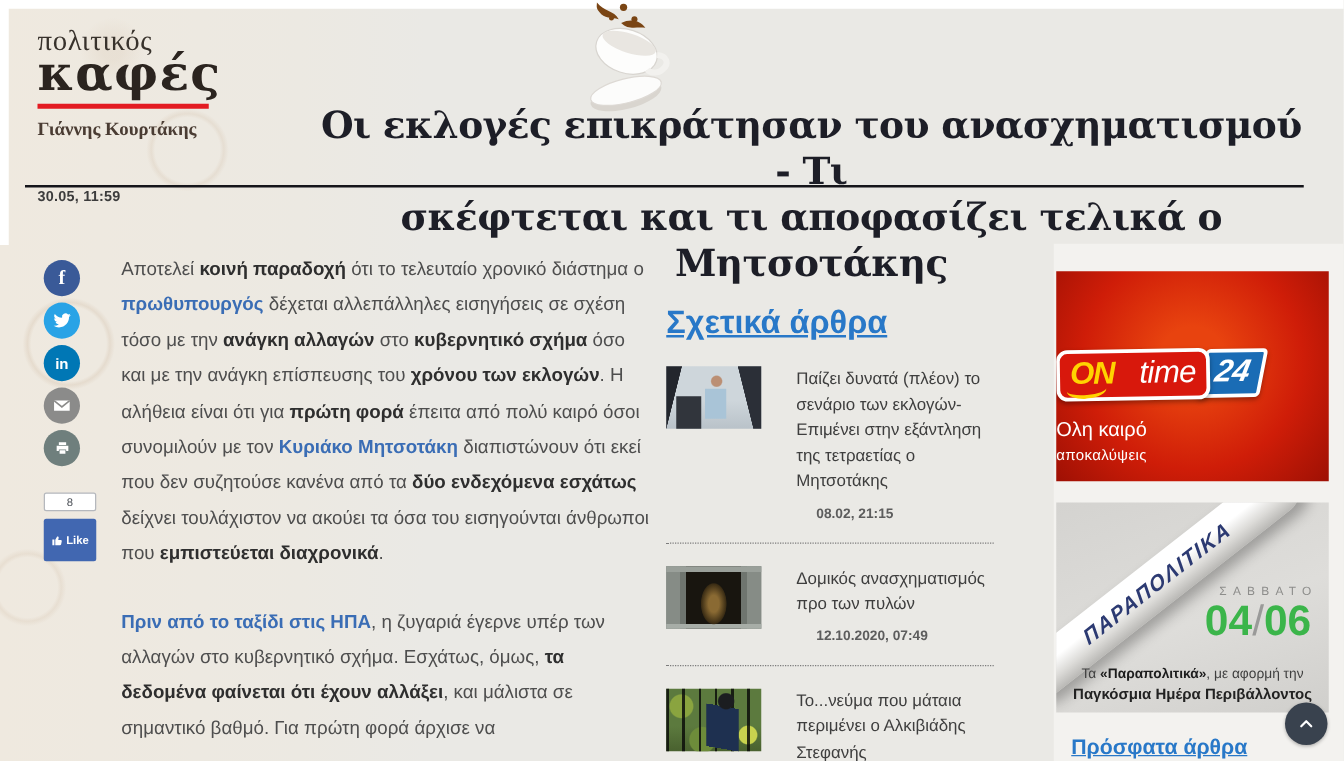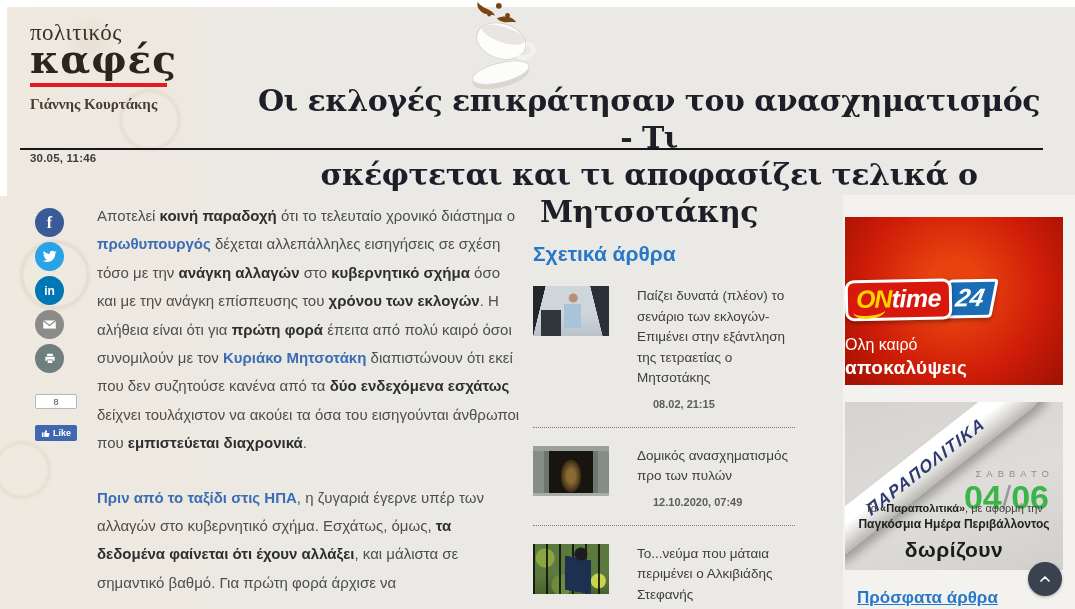--- a/index.html
+++ b/index.html
@@ -36,34 +36,34 @@
   .date{position:absolute;left:30px;top:152px;font-size:11.5px;font-weight:700;color:#3c3c3c;letter-spacing:.2px;}
 
   
   .social{position:absolute;left:35px;top:208px;width:44px;z-index:2;}
   .soc-btn{width:29px;height:29px;border-radius:50%;margin:0 0 5px 0;display:flex;align-items:center;justify-content:center;cursor:pointer;}
   .glyph-f{font-family:"Liberation Serif",serif;font-weight:700;font-size:16px;color:#fff;}
   .glyph-in{font-weight:700;font-size:12px;color:#fff;letter-spacing:0;}
   .like-widget{margin-top:21px;width:42px;}
   .like-count{box-sizing:border-box;width:42px;height:15px;background:#fff;border:1px solid #b5b8bd;border-radius:2px;
     font-size:9px;color:#4b4f56;display:flex;align-items:center;justify-content:center;}
-  .like-btn{margin-top:16px;width:42px;height:16px;background:var(--like);border-radius:2px;color:#fff;font-size:9px;font-weight:700;
+  .like-btn{margin-top:6px;width:42px;height:34px;background:var(--like);border-radius:2px;color:#fff;font-size:9px;font-weight:700;
     display:flex;align-items:center;justify-content:center;gap:3px;cursor:pointer;}
 
   
   .article{position:absolute;left:97px;top:202px;width:698px;z-index:2;}
   .lead{margin:8px 0 21px 0;font-family:"DejaVu Serif",serif;font-size:15.5px;font-weight:700;color:#1f1f1f;}
   .article p{margin:0 0 26px 0;font-size:15px;line-height:28.4px;color:#4e4e4e;}
   .bld{font-weight:700;color:#2e2e2e;}
   .lnk{color:var(--link);text-decoration:none;font-weight:600;}
   .lnk.bld{font-weight:700;color:var(--link);}
 
   
   .related{float:right;width:262px;min-height:352px;margin:40px 0 6px 11px;}
-  .rel-head{font-size:21px;font-weight:700;color:var(--headblue);margin:0 0 20px 0;display:inline-block;cursor:pointer;}
+  .rel-head{font-size:26px;font-weight:700;color:var(--headblue);text-decoration:underline;margin:0 0 20px 0;display:inline-block;cursor:pointer;}
   .rel-item{display:flex;gap:28px;cursor:pointer;}
   .thumb{width:76px;height:50px;flex:none;}
   .t-meeting{background:
       radial-gradient(circle at 53% 24%, #bb8f74 0 4px, rgba(0,0,0,0) 5px),
       linear-gradient(180deg,#a9c4d7 0 100%) 52% 68%/17px 24px no-repeat,
       linear-gradient(104deg,#23262d 0 14%, rgba(0,0,0,0) 14.5%),
       linear-gradient(256deg,#2b2f37 0 21%, rgba(0,0,0,0) 21.5%),
       linear-gradient(180deg,#31353c 0 100%) 14% 100%/20px 26px no-repeat,
       linear-gradient(180deg,#ced6db 0 55%,#b9c2c9 100%);}
   .t-doorway{background:
@@ -88,25 +88,25 @@
   .sidebar{position:absolute;left:843px;top:195px;right:0;bottom:0;background:#f3f2ef;padding:22px 0 0 2px;z-index:2;}
   .ad{width:218px;overflow:hidden;position:relative;cursor:pointer;}
   .ad-ontime{height:168px;background:radial-gradient(circle at 50% 42%, #e8430f 0 18%, #cf1d08 60%, #9e1004 100%);
     display:flex;flex-direction:column;align-items:flex-start;}
   .ot-logo{margin-top:62px;display:flex;align-items:center;transform:rotate(-1deg);}
   .ot-red{display:flex;align-items:baseline;background:#d8180c;border:3px solid #fff;border-radius:9px;padding:2px 8px 4px 8px;
     box-shadow:0 2px 4px rgba(0,0,0,.35);z-index:1;}
   .ot-on{position:relative;font-weight:800;font-style:italic;font-size:25px;color:var(--ontimeyellow);letter-spacing:-1px;}
   .ot-on::after{content:'';position:absolute;left:-3px;bottom:-5px;width:32px;height:12px;
     border-bottom:3px solid var(--ontimeyellow);border-radius:50%;transform:rotate(-4deg);}
-  .ot-time{font-weight:700;font-style:italic;font-size:25px;color:#fff;letter-spacing:-.5px;}
+  .ot-time{font-weight:400;font-style:italic;font-size:25px;color:#fff;letter-spacing:-.5px;padding-left:20px;}
   .ot-24{margin-left:-7px;background:var(--ontimeblue);border:3px solid #fff;border-radius:4px;padding:1px 8px 3px 8px;
     transform:skewX(-12deg);font-weight:800;font-style:italic;font-size:25px;color:#fff;box-shadow:0 2px 4px rgba(0,0,0,.35);}
   .ot-line1{margin-top:16px;font-size:16px;color:#fff;}
-  .ot-line2{margin-top:3px;font-size:19px;font-weight:700;color:#fff;letter-spacing:.3px;}
+  .ot-line2{margin-top:3px;font-size:12px;font-weight:400;color:#fff;letter-spacing:.3px;}
 
   .ad-pp{height:168px;margin-top:17px;background:linear-gradient(160deg,#d4d3d0 0%,#deddda 55%,#d0cfcc 100%);}
   .pp-roll{position:absolute;left:-58px;top:46px;width:278px;height:38px;border-radius:19px;
     background:linear-gradient(180deg,#ffffff 0 38%,#dcdbd8 72%,#b9b8b5 100%);
     transform:rotate(-38deg);box-shadow:4px 7px 10px rgba(0,0,0,.28);
     display:flex;align-items:center;justify-content:center;}
   .pp-brand{font-style:italic;font-weight:800;font-size:17px;letter-spacing:1.5px;color:#2c3a72;transform:skewX(-8deg);}
   .pp-datebox{position:absolute;right:14px;top:66px;text-align:right;}
   .pp-day{font-size:9.5px;letter-spacing:5px;color:#8d8d8b;margin-right:-5px;}
   .pp-bigdate{margin-top:1px;font-size:34px;font-weight:800;color:var(--green);line-height:1;}
@@ -146,24 +146,24 @@
   </g>
   <g transform="rotate(18 60 50)">
     <ellipse cx="60" cy="42" rx="26" ry="18" fill="#fdfdfc" stroke="#d8d5d0"></ellipse>
     <ellipse cx="60" cy="35" rx="23" ry="8" fill="#e9e6e1"></ellipse>
     <path d="M85 37c8-2 12 4 8 10-3 5-9 6-12 4" fill="none" stroke="#f2f1ee" stroke-width="5"></path>
   </g>
   <ellipse cx="62" cy="79" rx="30" ry="11" fill="#d9d5cf" transform="rotate(-14 62 79)"></ellipse>
   <ellipse cx="62" cy="75" rx="30" ry="10" fill="#fcfcfb" stroke="#ddd9d4" transform="rotate(-14 62 75)"></ellipse>
 </svg>
 
-<h1 class="headline">Οι εκλογές επικράτησαν του ανασχηματισμός - Τι
+<h1 class="headline">Οι εκλογές επικράτησαν του ανασχηματισμού - Τι
 σκέφτεται και τι αποφασίζει τελικά ο Μητσοτάκης</h1>
 <div class="divider"></div>
-<div class="date">30.05, 11:46</div>
+<div class="date">30.05, 11:59</div>
 
 <div class="social">
   <div id="social-buttons">
       <div class="soc-btn" style="background: rgb(58, 90, 152);">
         <span class="glyph-f">f</span>
       </div>
       <div class="soc-btn" style="background: rgb(41, 163, 230);">
         <svg width="15" height="15" viewBox="0 0 24 24" fill="#fff">
           <path d="M23.4 4.9c-.8.36-1.65.6-2.55.72a4.5 4.5 0 0 0 1.96-2.48c-.87.52-1.84.9-2.87 1.1a4.52 4.52 0 0 0-7.7 4.12A12.84 12.84 0 0 1 2.93 3.6a4.52 4.52 0 0 0 1.4 6.04 4.5 4.5 0 0 1-2.05-.57v.06a4.52 4.52 0 0 0 3.63 4.43 4.55 4.55 0 0 1-2.04.08 4.53 4.53 0 0 0 4.22 3.14 9.07 9.07 0 0 1-5.6 1.93c-.37 0-.73-.02-1.08-.06a12.8 12.8 0 0 0 6.93 2.03c8.3 0 12.85-6.88 12.85-12.85l-.02-.58a9.2 9.2 0 0 0 2.26-2.35z"></path>
         </svg>
@@ -246,21 +246,20 @@
     <div class="pp-roll">
       <span class="pp-brand">ΠΑΡΑΠΟΛΙΤΙΚΑ</span>
     </div>
     <div class="pp-datebox">
       <div class="pp-day">ΣΑΒΒΑΤΟ</div>
       <div class="pp-bigdate"><span>04</span><span class="pp-slash">/</span><span>06</span></div>
     </div>
     <div class="pp-text">
       <div class="pp-t1"><span>Τα </span><b>«Παραπολιτικά»</b><span>, με αφορμή την</span></div>
       <div class="pp-t2">Παγκόσμια Ημέρα Περιβάλλοντος</div>
-      <div class="pp-t3">δωρίζουν</div>
     </div>
   </div>
 
   <div class="recent-head">Πρόσφατα άρθρα</div>
 </div>
 
 <div class="scroll-top">
   <svg width="16" height="16" viewBox="0 0 24 24">
       <path d="M6 15l6-6 6 6" fill="none" stroke="#fff" stroke-width="2.6" stroke-linecap="round" stroke-linejoin="round"></path>
     </svg>

